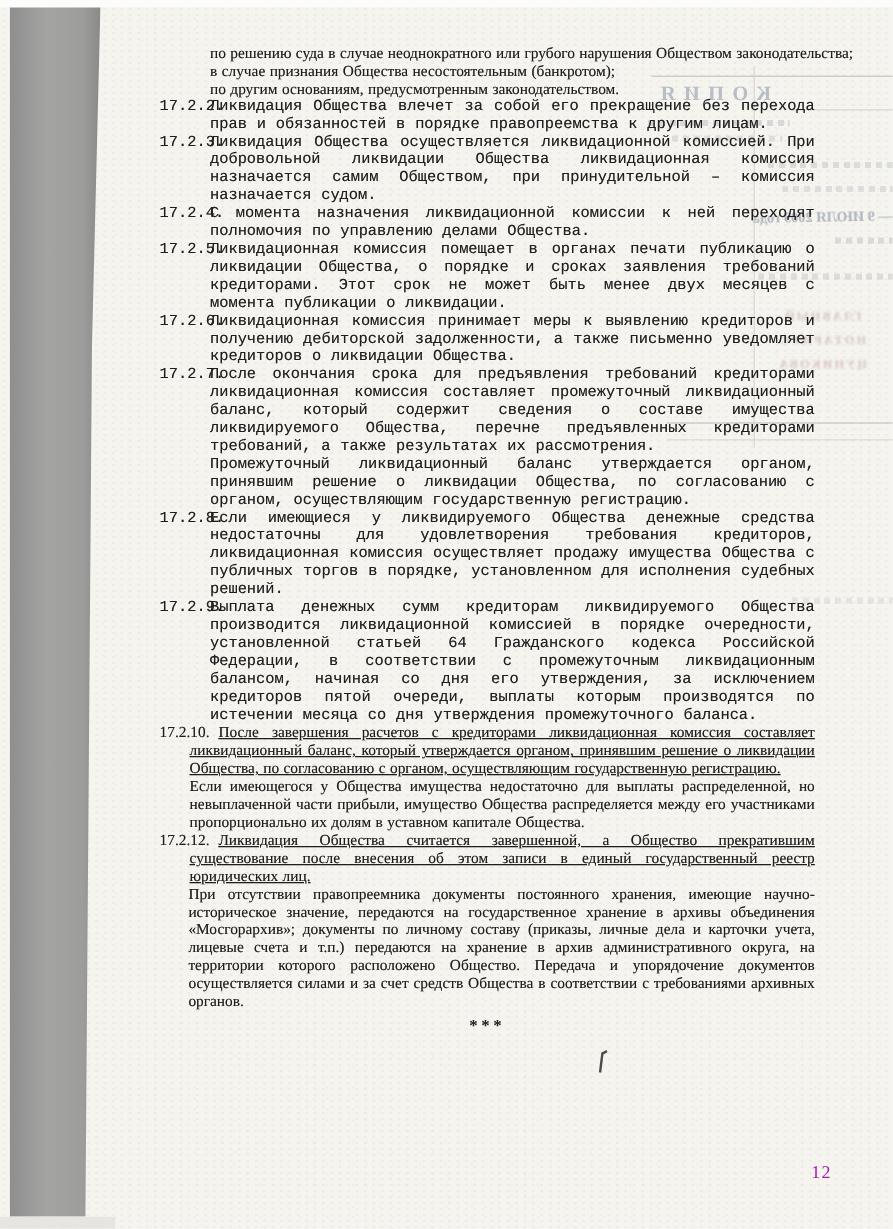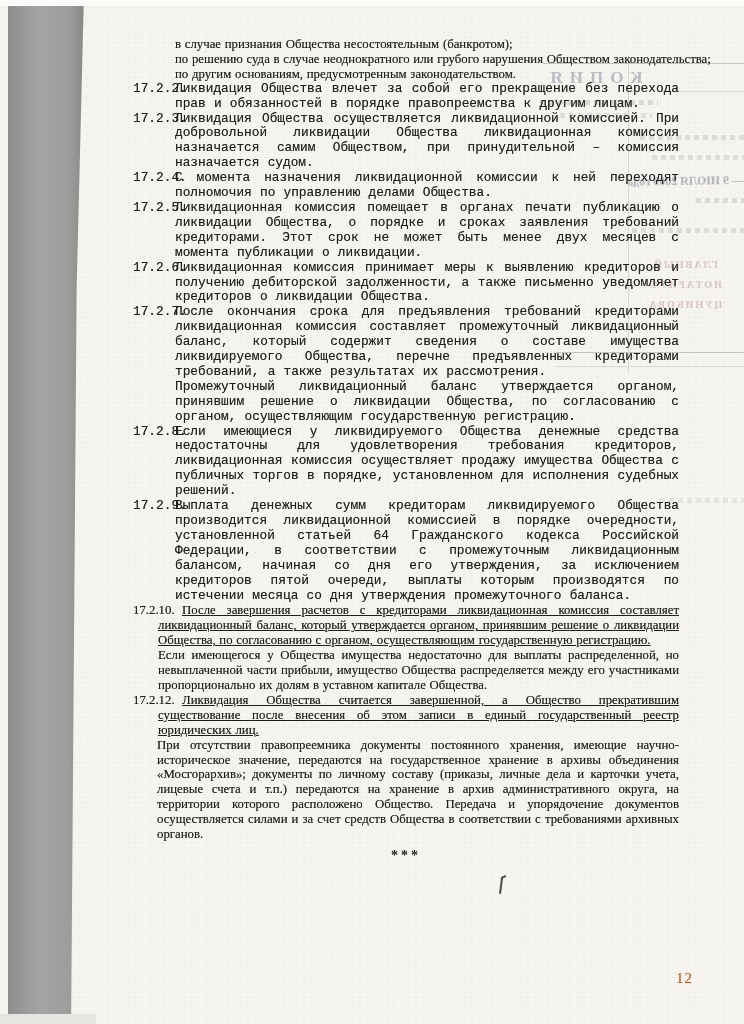--- a/index.html
+++ b/index.html
@@ -80,21 +80,21 @@
   .pen-mark{
     position:absolute;left:500px;top:878px;width:3px;height:16px;
     border-left:2px solid #2e2e2e;transform:rotate(7deg);opacity:.85;
   }
   .pen-mark::before{
     content:"";position:absolute;left:-2px;top:-2px;width:5px;height:2px;
     background:#2e2e2e;transform:rotate(-35deg);
   }
   .page-number{
     position:absolute;left:676px;top:970px;
-    font-size:15px;color:#c2410c;letter-spacing:1px;
+    font-size:15px;color:#a21caf;letter-spacing:1px;
   }
 </style>
 </head>
 <body style="--paper: #f5f4ef; --binding: #9a9a9a; --ink: #1e1e1e; --edge: #fbfbf9;">
 
 <div class="scan">
   <div class="paper"></div>
   <div class="top-edge"></div>
   <div class="binding-strip"></div>
   <div class="bottom-edge"></div>
@@ -113,22 +113,22 @@
     <div>ЦУНИКОВА</div>
   </div>
   <div class="stripe" style="left:660px;top:498px;width:84px;opacity:.18;"></div>
   <div class="hline" style="left:543px;top:63px;width:201px;"></div>
   <div class="hline" style="left:660px;top:91px;width:84px;opacity:.6;"></div>
   <div class="hline" style="left:556px;top:352px;width:188px;"></div>
   <div class="hline" style="left:556px;top:366px;width:188px;opacity:.55;"></div>
   <div class="vline" style="left:628px;top:55px;height:318px;"></div>
 
   <div class="doc">
+      <div class="intro-line">по решению суда в случае неоднократного или грубого нарушения Обществом законодательства;</div>
       <div class="intro-line">в случае признания Общества несостоятельным (банкротом);</div>
-      <div class="intro-line">по решению суда в случае неоднократного или грубого нарушения Обществом законодательства;</div>
       <div class="intro-line">по другим основаниям, предусмотренным законодательством.</div>
       <div class="clause wide">
         <div class="para first"><span class="num">17.2.2.</span>Ликвидация Общества влечет за собой его прекращение без перехода прав и обязанностей в порядке правопреемства к другим лицам.</div>
       </div>
       <div class="clause wide">
         <div class="para first"><span class="num">17.2.3.</span>Ликвидация Общества осуществляется ликвидационной комиссией. При добровольной ликвидации Общества ликвидационная комиссия назначается самим Обществом, при принудительной – комиссия назначается судом.</div>
       </div>
       <div class="clause wide">
         <div class="para first"><span class="num">17.2.4.</span>С момента назначения ликвидационной комиссии к ней переходят полномочия по управлению делами Общества.</div>
       </div>

